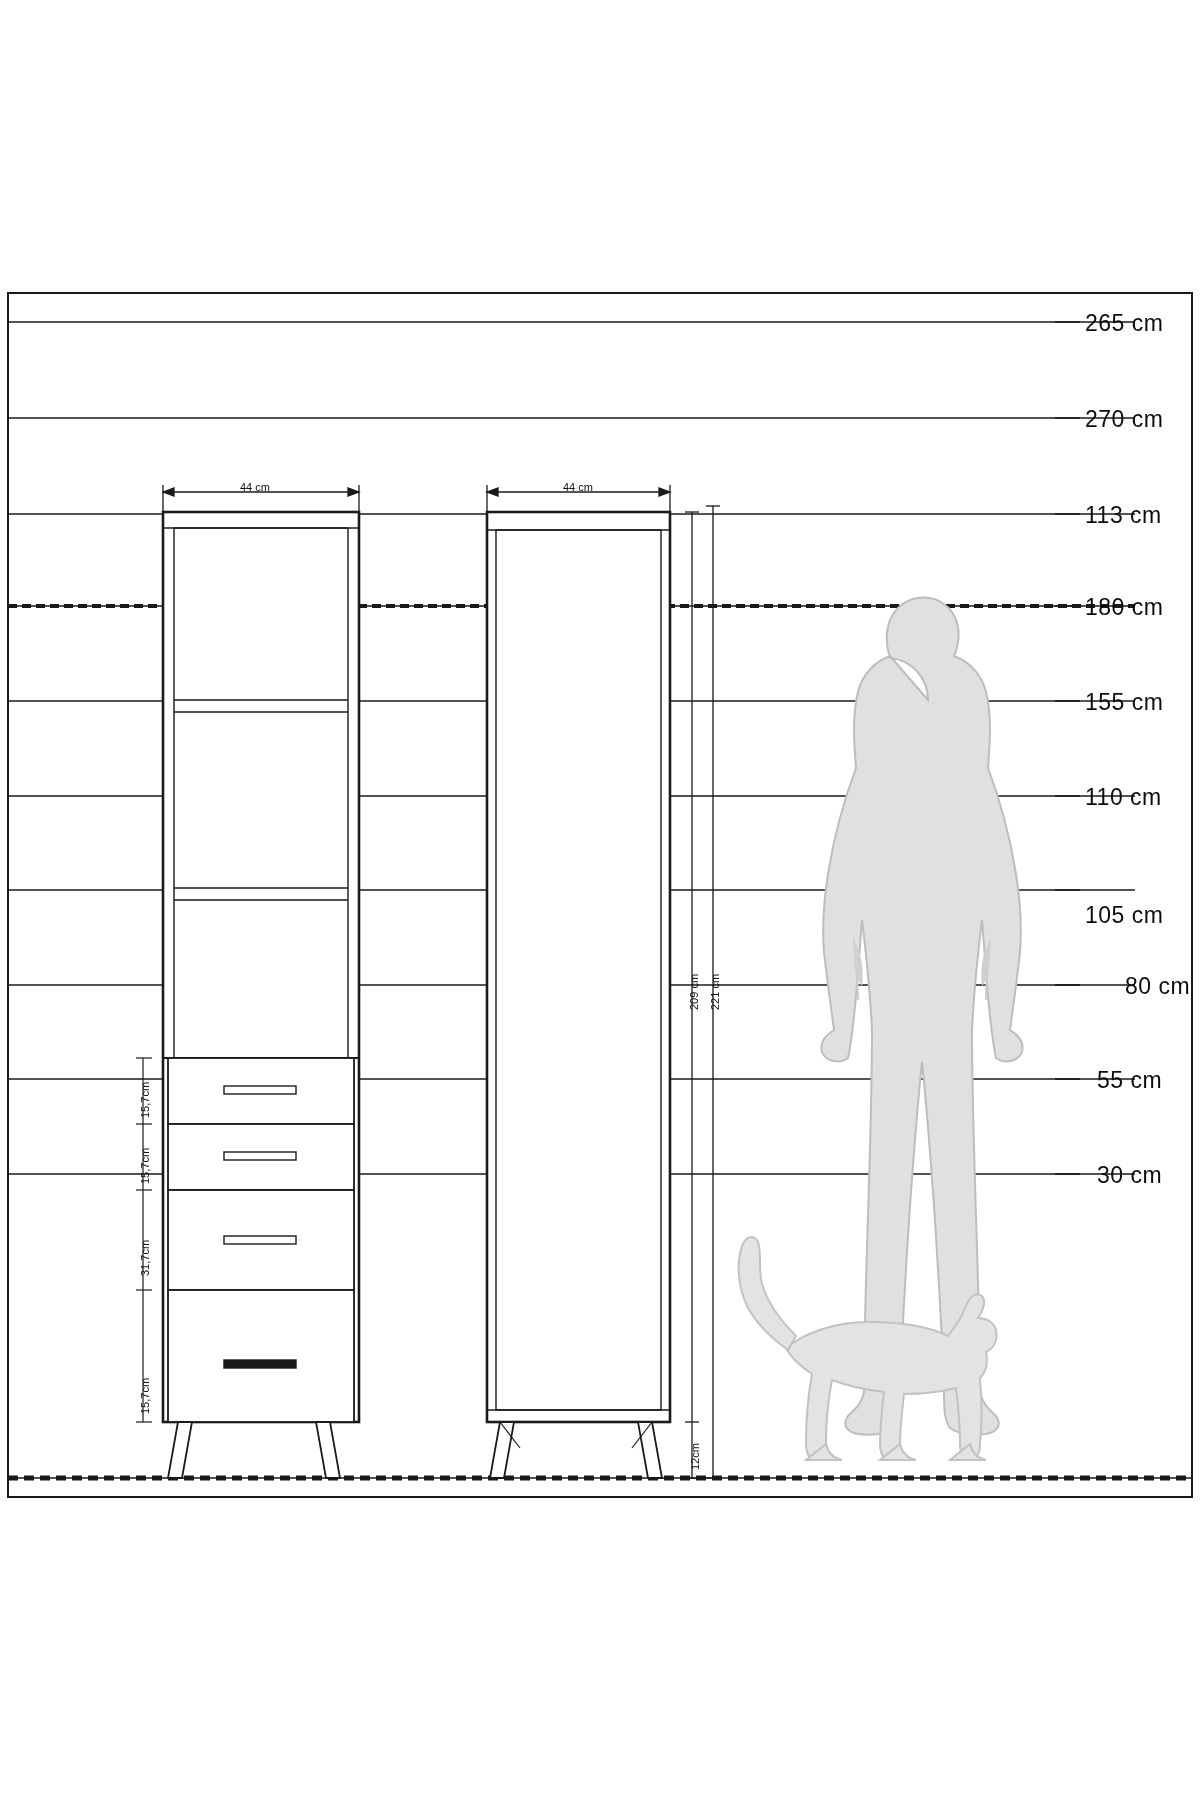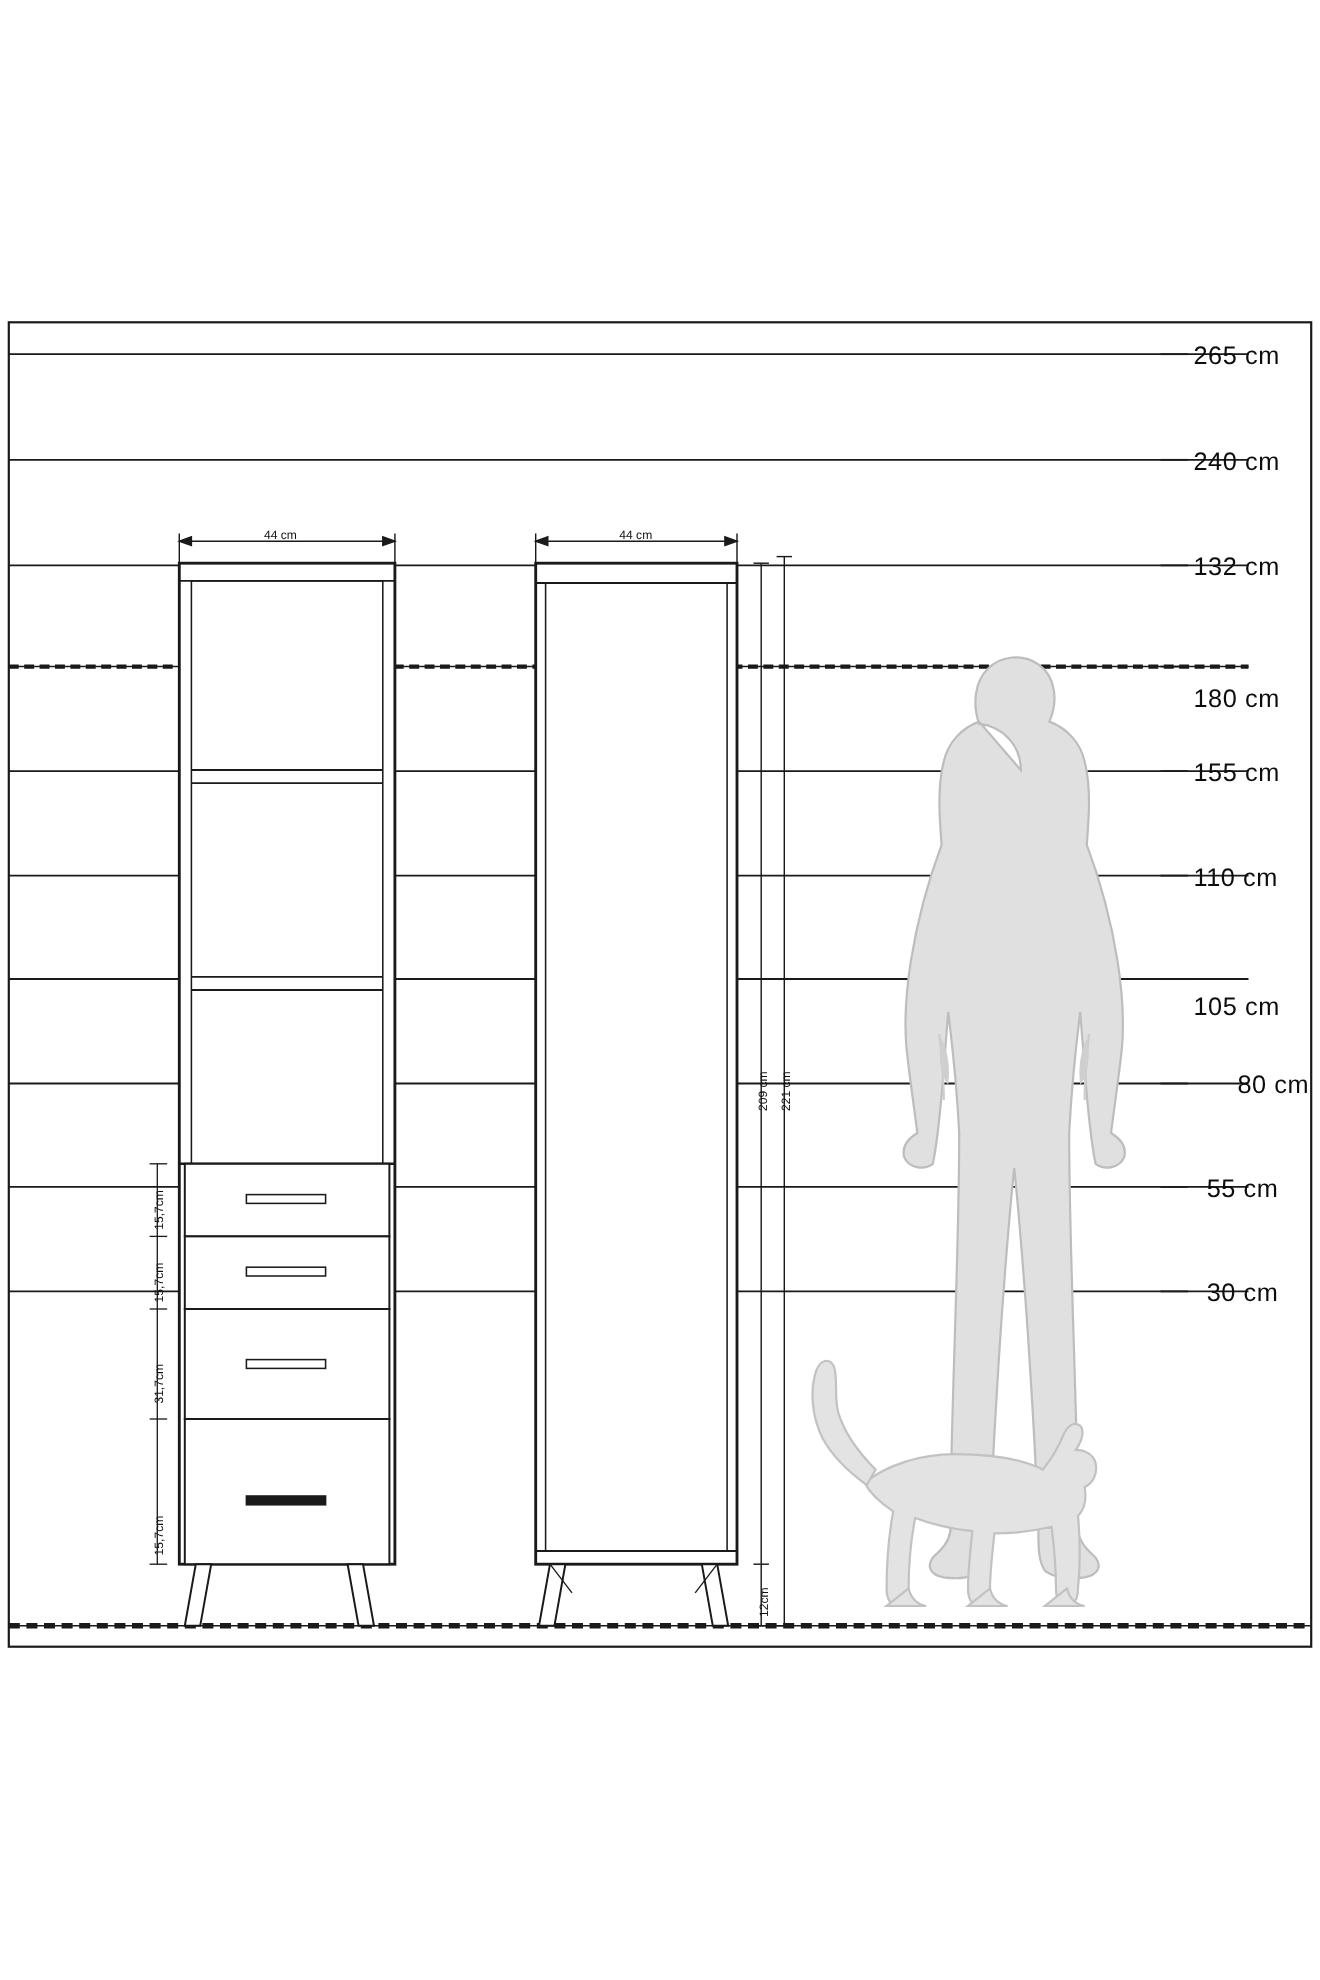--- a/index.html
+++ b/index.html
@@ -250,23 +250,23 @@
            C762 1252 758 1268 762 1284
            C768 1304 782 1322 796 1336 Z"></path>
       <path fill="#e3e3e3" stroke="#c2c2c2" stroke-width="2" d="M826 1444 C828 1452 832 1458 842 1460 L806 1460 Z"></path>
       <path fill="#e3e3e3" stroke="#c2c2c2" stroke-width="2" d="M900 1444 C902 1452 906 1458 916 1460 L880 1460 Z"></path>
       <path fill="#e3e3e3" stroke="#c2c2c2" stroke-width="2" d="M970 1444 C972 1452 976 1458 986 1460 L950 1460 Z"></path>
     </g>
 
   </svg>
 
   <div class="scale-label" style="left:1085px; top:310px;">265 cm</div>
-  <div class="scale-label" style="left:1085px; top:406px;">240 cm</div>
-  <div class="scale-label" style="left:1085px; top:502px;">132 cm</div>
-  <div class="scale-label" style="left:1085px; top:594px;margin-top:28px;">180 cm</div>
+  <div class="scale-label" style="left:1085px; top:406px;">270 cm</div>
+  <div class="scale-label" style="left:1085px; top:502px;">113 cm</div>
+  <div class="scale-label" style="left:1085px; top:594px;">180 cm</div>
   <div class="scale-label" style="left:1085px; top:689px;">155 cm</div>
   <div class="scale-label" style="left:1085px; top:784px;">110 cm</div>
   <div class="scale-label" style="left:1085px; top:902px;text-align:right;">105 cm</div>
   <div class="scale-label" style="left:1097px; top:973px;margin-left:28px;">80 cm</div>
   <div class="scale-label" style="left:1097px; top:1067px;">55 cm</div>
   <div class="scale-label" style="left:1097px; top:1162px;">30 cm</div>
 
   <div class="dim-label" style="left:240px; top:481px;">44 cm</div>
   <div class="dim-label" style="left:563px; top:481px;">44 cm</div>
 

